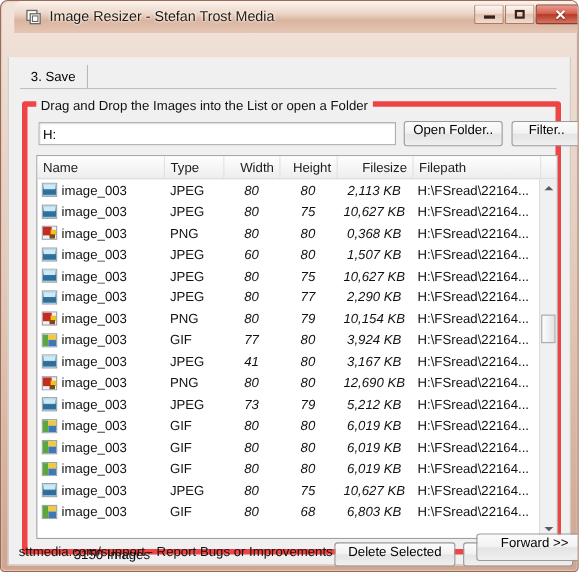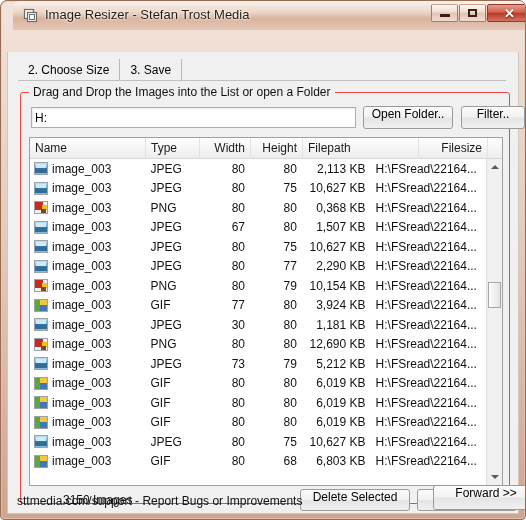--- a/index.html
+++ b/index.html
@@ -124,21 +124,21 @@
     box-shadow: inset 0 0 0 1px #fff;
   }
   .tab-underline {
     position: absolute; left: 10px; top: 28px; width: 488px; height: 1px;
     background: #c0c0c0;
   }
 
   
   .groupbox {
     position: absolute; left: 12px; top: 40px; width: 490px; height: 412px;
-    border: 1px solid #ef4444;
+    border: 5px solid #ef4444;
     border-radius: 3px;
     box-sizing: border-box;
   }
   .group-title {
     position: absolute; left: 8px; top: -8px;
     background: #f0f0f0;
     padding: 0 4px;
     font-size: 12px; color: #111;
     white-space: nowrap;
   }
@@ -205,21 +205,21 @@
     font-size: 12px;
     color: #111;
   }
   .cell {
     box-sizing: border-box;
     padding: 0 5px;
     white-space: nowrap;
     overflow: hidden;
   }
   .cell.name { display:flex; align-items:center; gap:4px; padding-left:4px;}
-  .cell.num { text-align: right; }
+  .cell.num { text-align: center; font-style: italic; }
   .fileicon {
     width: 14px; height: 13px; flex: none;
     border: 1px solid #9aa3ab;
     background: #fff;
     box-sizing: border-box;
     position: relative;
     overflow: hidden;
   }
   .fileicon i { position: absolute; display:block; }
 
@@ -310,41 +310,40 @@
       <div class="cap-btn close">
         <span class="glyph-close">✕</span>
       </div>
     </div>
   </div>
 
 
   <div class="client">
 
     <div class="tabstrip">
-        <div class="tab">2. Choose Size</div>
         <div class="tab">3. Save</div>
       </div>
     <div class="tab-underline"></div>
 
     <div class="groupbox">
       <span class="group-title">Drag and Drop the Images into the List or open a Folder</span>
 
       <input class="path-input" type="text" value="H:" style="">
 
       <div class="btn btn-open">Open Folder..</div>
       <div class="btn btn-filter">Filter..</div>
 
       <div class="listview">
         <div class="lv-header">
             <div class="hcell" style="width: 116px; text-align: left;">Name</div>
             <div class="hcell" style="width: 54px; text-align: left;">Type</div>
             <div class="hcell" style="width: 51px; text-align: right;">Width</div>
             <div class="hcell" style="width: 52px; text-align: right;">Height</div>
+            <div class="hcell" style="width: 69px; text-align: right;">Filesize</div>
             <div class="hcell" style="width: 116px; text-align: left;">Filepath</div>
-            <div class="hcell" style="width: 69px; text-align: right;">Filesize</div>
           </div>
         <div class="lv-body">
             <div class="row">
               <div class="cell name" style="width: 116px;">
                 <span class="fileicon ic-jpeg">
                   <i class="s1"></i>
                   <i class="s2"></i>
                   <i class="s3"></i>
                 </span>
                 <span>image_003</span>
@@ -388,21 +387,21 @@
             <div class="row">
               <div class="cell name" style="width: 116px;">
                 <span class="fileicon ic-jpeg">
                   <i class="s1"></i>
                   <i class="s2"></i>
                   <i class="s3"></i>
                 </span>
                 <span>image_003</span>
               </div>
               <div class="cell" style="width: 54px;">JPEG</div>
-              <div class="cell num" style="width: 51px;">67</div>
+              <div class="cell num" style="width: 51px;">60</div>
               <div class="cell num" style="width: 52px;">80</div>
               <div class="cell num" style="width: 69px;">1,507 KB</div>
               <div class="cell" style="width: 116px;">H:\FSread\22164...</div>
             </div>
             <div class="row">
               <div class="cell name" style="width: 116px;">
                 <span class="fileicon ic-jpeg">
                   <i class="s1"></i>
                   <i class="s2"></i>
                   <i class="s3"></i>
@@ -463,23 +462,23 @@
             <div class="row">
               <div class="cell name" style="width: 116px;">
                 <span class="fileicon ic-jpeg">
                   <i class="s1"></i>
                   <i class="s2"></i>
                   <i class="s3"></i>
                 </span>
                 <span>image_003</span>
               </div>
               <div class="cell" style="width: 54px;">JPEG</div>
-              <div class="cell num" style="width: 51px;">30</div>
-              <div class="cell num" style="width: 52px;">80</div>
-              <div class="cell num" style="width: 69px;">1,181 KB</div>
+              <div class="cell num" style="width: 51px;">41</div>
+              <div class="cell num" style="width: 52px;">80</div>
+              <div class="cell num" style="width: 69px;">3,167 KB</div>
               <div class="cell" style="width: 116px;">H:\FSread\22164...</div>
             </div>
             <div class="row">
               <div class="cell name" style="width: 116px;">
                 <span class="fileicon ic-png">
                   <i class="s1"></i>
                   <i class="s2"></i>
                   <i class="s3"></i>
                 </span>
                 <span>image_003</span>

